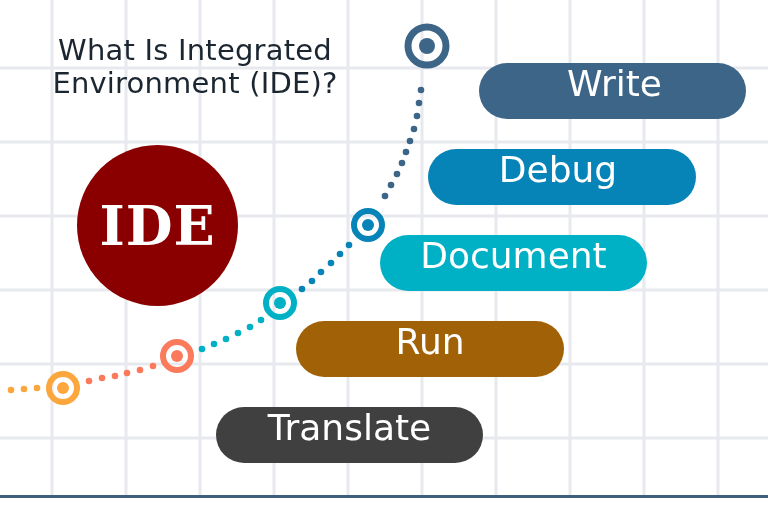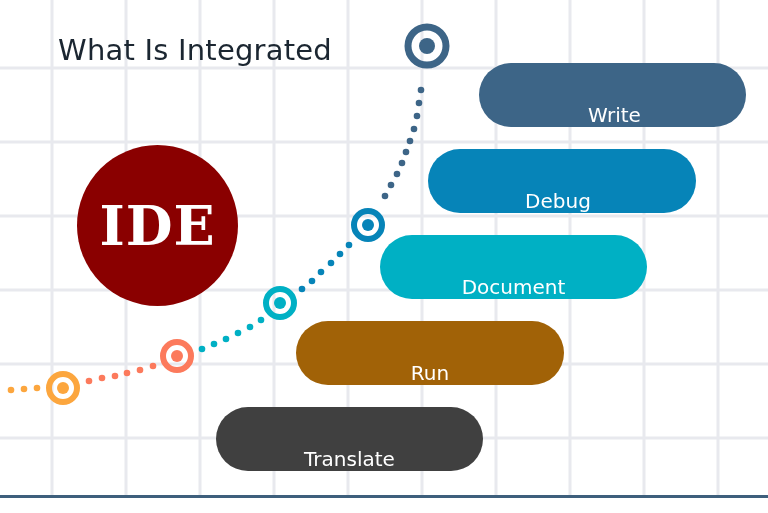--- a/index.html
+++ b/index.html
@@ -6,22 +6,22 @@
   body { width:768px; height:513px; position:relative; overflow:hidden; background:#ffffff;
          font-family:"DejaVu Sans", sans-serif; }
   .grid { position:absolute; left:0; top:0; width:768px; height:497px; }
   .bottom-rule { position:absolute; left:0; top:495px; width:768px; height:3px; background:#3e5f7c; }
   .title { position:absolute; left:30px; top:34px; width:330px; text-align:center;
            color:#1b2631; font-size:29px; line-height:33px; letter-spacing:0.2px; }
   .title div { white-space:nowrap; }
   .logo { position:absolute; left:77px; top:145px; width:161px; height:161px; border-radius:50%;
           background:#8a0000; display:flex; align-items:center; justify-content:center;text-align:right; }
   .logo span { color:#ffffff; font-family:"DejaVu Serif", serif; font-weight:bold; font-size:54px; letter-spacing:1px; }
-  .pill { position:absolute; height:64px; border-radius:36px; color:#ffffff; font-size:20px;
-          display:flex; align-items:flex-end; justify-content:center; cursor:pointer; }
+  .pill { position:absolute; height:56px; border-radius:36px; color:#ffffff; font-size:36px;
+          display:flex; align-items:flex-start; justify-content:center; cursor:pointer; }
   .curve { position:absolute; left:0; top:0; width:768px; height:513px; pointer-events:none; }
 </style>
 </head>
 <body>
 
 <svg class="grid" viewBox="0 0 768 497">
   <g stroke="#e8e9ee" stroke-width="3">
     <line x1="52" y1="0" x2="52" y2="497"></line>
     <line x1="126" y1="0" x2="126" y2="497"></line>
     <line x1="200" y1="0" x2="200" y2="497"></line>
@@ -37,20 +37,21 @@
     <line x1="0" y1="216" x2="768" y2="216"></line>
     <line x1="0" y1="290" x2="768" y2="290"></line>
     <line x1="0" y1="364" x2="768" y2="364"></line>
     <line x1="0" y1="438" x2="768" y2="438"></line>
   </g>
 </svg>
 <div class="bottom-rule"></div>
 
 <div class="title">
   <div>What Is Integrated</div>
+  <div>Environment (IDE)?</div>
 </div>
 
 <div class="logo">
   <span>IDE</span>
 </div>
 
 <svg class="curve" viewBox="0 0 768 513">
   <g>
 
     <circle cx="11" cy="390" r="3.3" fill="#fca63e"></circle>

